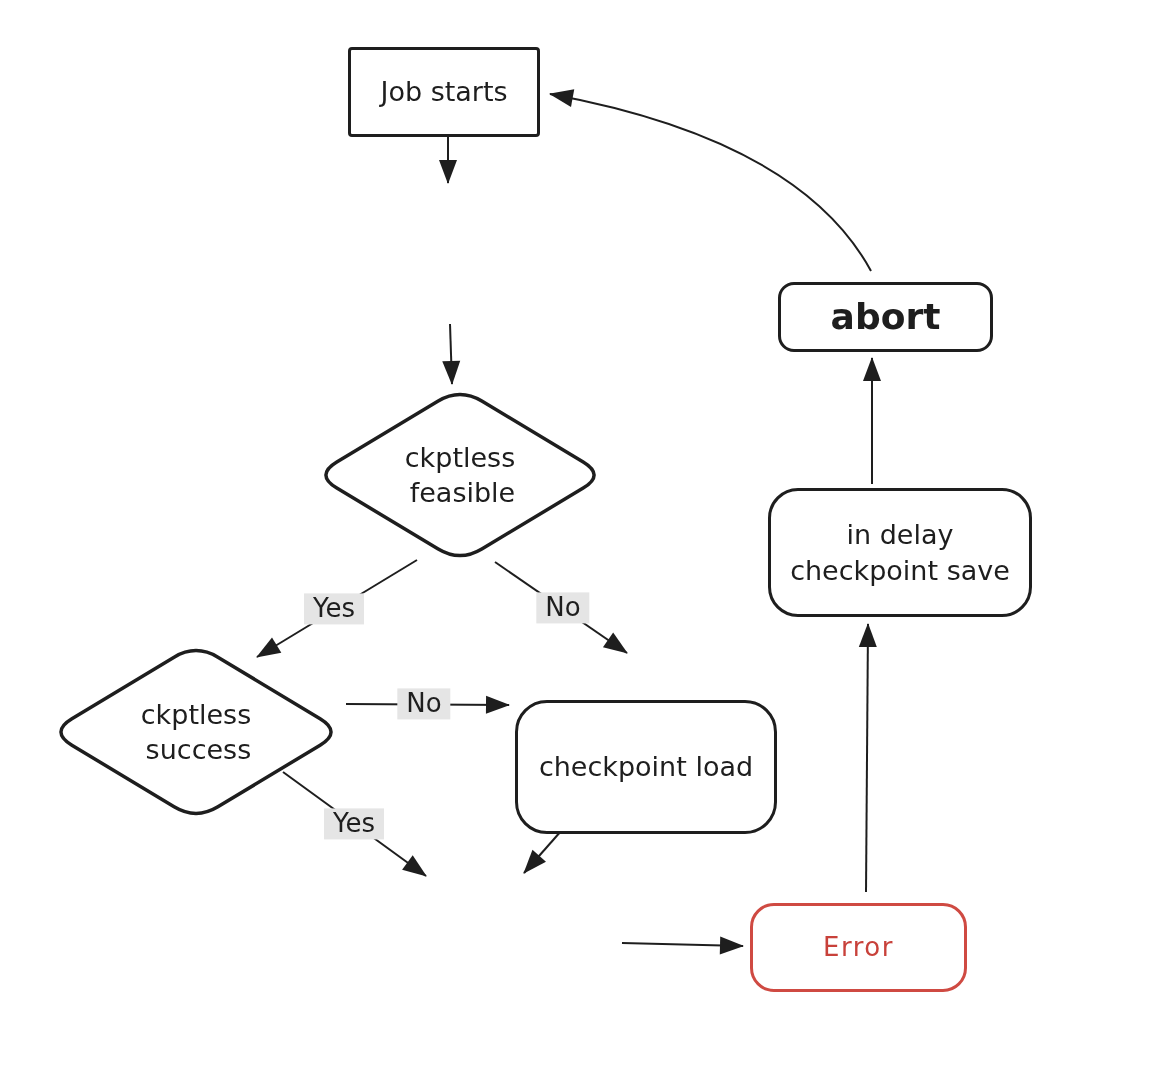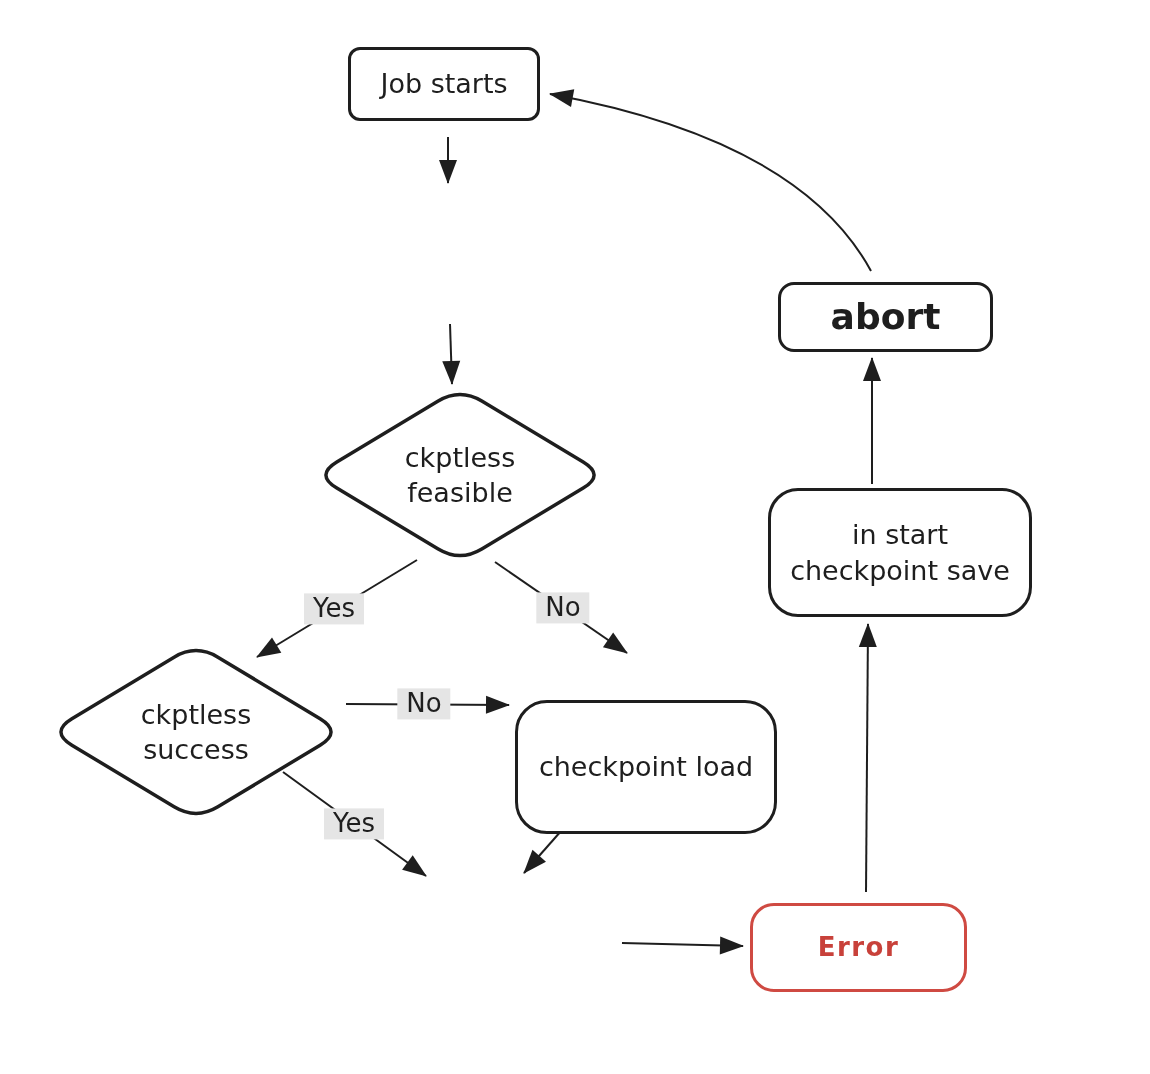--- a/index.html
+++ b/index.html
@@ -29,34 +29,34 @@
     display: flex;
     align-items: center;
     justify-content: center;
     text-align: center;
     border: 3.5px solid #1e1e1e;
     background: #ffffff;
     font-size: 27px;
     line-height: 1.3;
     white-space: pre-line;
   }
-  .node-job-starts      { left: 348px; top: 47px;  width: 192px; height: 74px;  border-radius: 12px; }
+  .node-job-starts      { left: 348px; top: 47px;  width: 192px; height: 90px;  border-radius: 4px; }
   .node-delay           { left: 320px; top: 188px; width: 260px; height: 134px; border-radius: 32px; }
   .node-checkpoint-load { left: 515px; top: 700px; width: 262px; height: 134px; border-radius: 32px; }
   .node-training        { left: 358px; top: 878px; width: 262px; height: 132px; border-radius: 34px; }
   .node-in-memory       { left: 768px; top: 488px; width: 264px; height: 129px; border-radius: 30px; }
   .node-abort           { left: 778px; top: 282px; width: 215px; height: 70px;  border-radius: 16px;
                           font-size: 36px; font-weight: 600; }
   .node-error           { left: 750px; top: 903px; width: 217px; height: 89px;  border-radius: 24px;
                           border-color: #cf4a42; color: #c8413a; font-size: 26px;
-                          font-weight: 700; letter-spacing: 1.5px; }
+                          font-weight: 400; letter-spacing: 1.5px; }
   .dlabel {
     position: absolute;
     transform: translate(-50%, -50%);
-    text-align: center;
+    text-align: right;
     white-space: pre-line;
     font-size: 27px;
     line-height: 1.3;
   }
   .dlabel-feasible { left: 460px; top: 475px; }
   .dlabel-success  { left: 196px; top: 732px; }
   .elabel {
     position: absolute;
     transform: translate(-50%, -50%);
     background: #e5e5e5;
@@ -98,21 +98,21 @@
   </svg>
 
   <div class="node node-job-starts">Job starts</div>
 
 
   <div class="node node-checkpoint-load">checkpoint load</div>
 
 
   <div class="node node-error">Error</div>
 
-  <div class="node node-in-memory">in start
+  <div class="node node-in-memory">in delay
 checkpoint save</div>
 
   <div class="node node-abort">abort</div>
 
   <div class="dlabel dlabel-feasible">ckptless
 feasible</div>
 
   <div class="dlabel dlabel-success">ckptless
 success</div>
 

